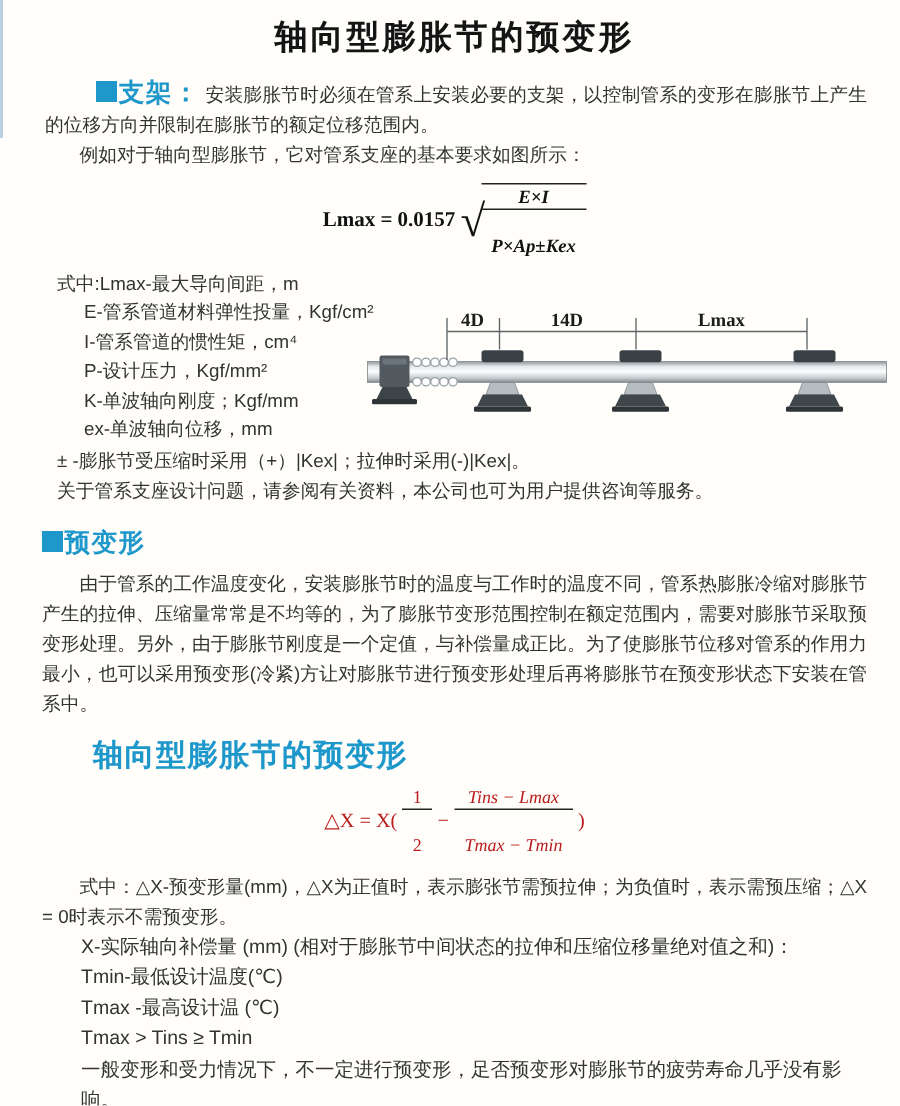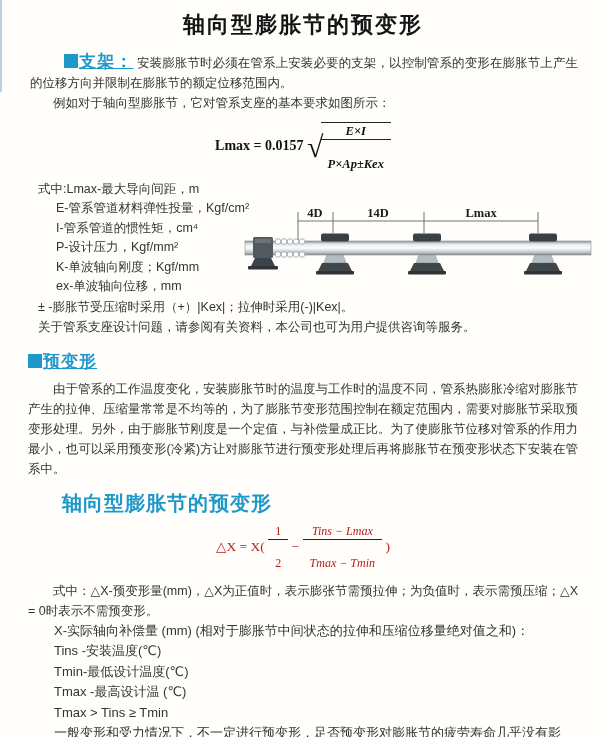--- a/index.html
+++ b/index.html
@@ -16,21 +16,21 @@
   .edge-stripe { position:absolute; left:0; top:0; width:2px; height:92px; background:#b9d0e0; }
   .page { padding:8px 22px 0 28px; }
 
   .title {
     margin:2px 0 12px; text-align:center;
     font-size:22px; font-weight:bold; letter-spacing:2px; color:#141414;
   }
 
   .body-text { font-size:12.5px; line-height:20px; text-align:justify; }
   .sq { display:inline-block; width:14px; height:14px; background:var(--accent); margin-right:1px; vertical-align:-1px; }
-  .sect-head-inline { color:var(--accent); font-size:17px; font-weight:bold; letter-spacing:1px;text-decoration:underline; }
+  .sect-head-inline { color:var(--accent); font-size:17px; font-weight:bold; letter-spacing:1px; }
   .p-first { text-indent:34px; margin:0 0 0 2px; }
   .p-indent { text-indent:2em; margin:0; }
 
   .formula1 {
     text-align:center; margin:9px 0 7px;
     font-family:"Liberation Serif","DejaVu Serif",serif;
     font-weight:bold; font-size:14px; color:#111;
   }
   .rad { font-size:30px; font-weight:400; vertical-align:-7px; letter-spacing:-2px; }
   .underrad { display:inline-block; border-top:1.5px solid #222; vertical-align:middle; margin-left:-1px; }
@@ -176,21 +176,20 @@
     <span>−</span>
     <span class="frac ital">
       <span class="fn">Tins − Lmax</span>
       <span class="fd">Tmax − Tmin</span>
     </span>
     <span>)</span>
   </div>
 
   <p class="body-text p-indent">式中：△X-预变形量(mm)，△X为正值时，表示膨张节需预拉伸；为负值时，表示需预压缩；△X = 0时表示不需预变形。</p>
   <div class="t-line">X-实际轴向补偿量 (mm) (相对于膨胀节中间状态的拉伸和压缩位移量绝对值之和)：</div>
-  <div class="t-line">Tins -安装温度(℃)</div>
   <div class="t-line">Tmin-最低设计温度(℃)</div>
   <div class="t-line">Tmax -最高设计温 (℃)</div>
   <div class="t-line">Tmax &gt; Tins ≥ Tmin</div>
   <div class="t-line">一般变形和受力情况下，不一定进行预变形，足否预变形对膨胀节的疲劳寿命几乎没有影响。</div>
 
   <div class="sub-head sub-head2">横向型膨胀节的预变形-冷紧</div>
 
 </div>
 
 </body></html>

